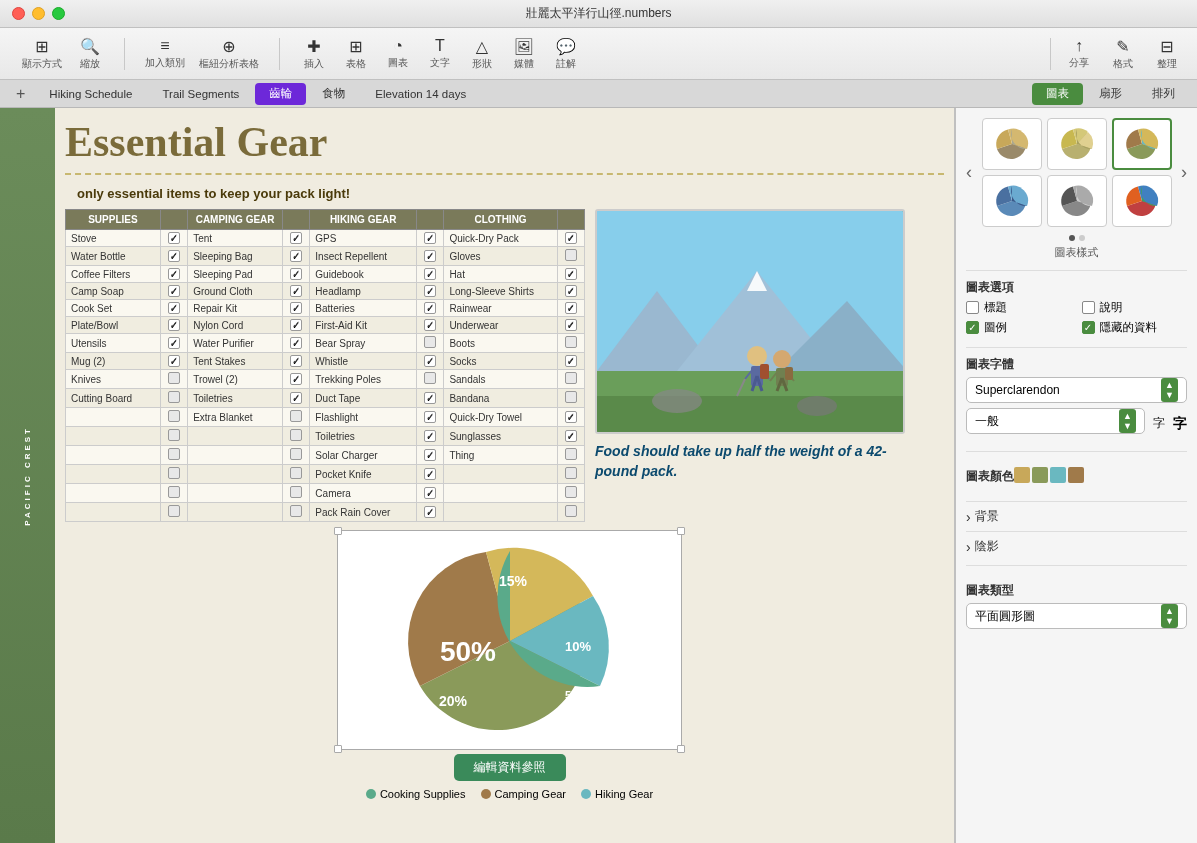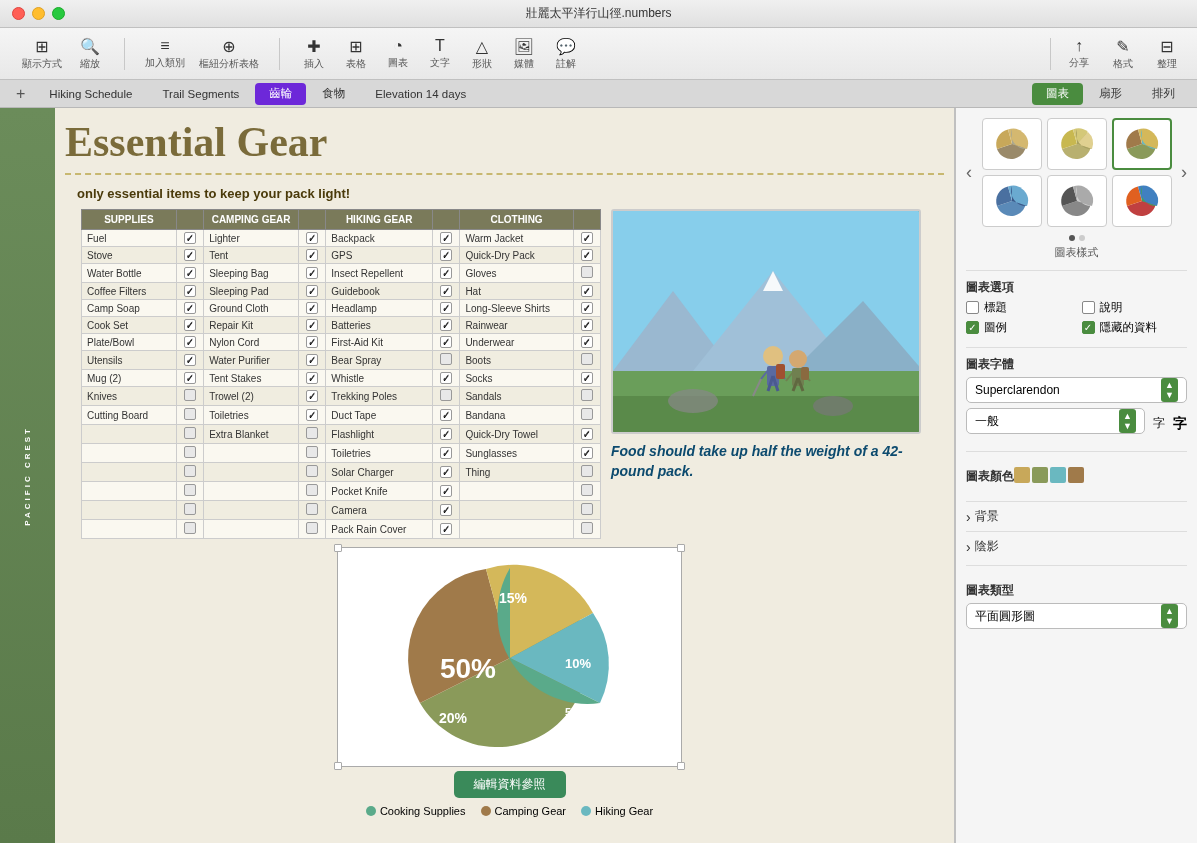--- a/index.html
+++ b/index.html
@@ -78,21 +78,21 @@
       font-size: 42px; font-weight: bold; color: #7a6b3a;
       padding: 10px 0 5px 10px; font-family: Georgia, serif;
     }
 
     .subtitle {
       font-size: 13px; font-weight: bold; color: #4a3a0a;
       padding: 5px 10px 8px 22px;
     }
 
     
-    .table-photo-row { display: flex; gap: 10px; padding: 0 0 0 26px; }
+    .table-photo-row { display: flex; gap: 10px; padding: 0 0 0 10px; }
 
     .gear-table { flex: 0 0 520px; }
 
     
     .gear-table table {
       border-collapse: collapse; width: 100%; font-size: 10.5px;
     }
     .gear-table th {
       background: #7a7a5a; color: white; padding: 4px 6px;
       text-align: center; font-size: 10px; font-weight: bold;
@@ -284,30 +284,20 @@
                 <th style="width:16px"></th>
                 <th style="width:80px">CAMPING GEAR</th>
                 <th style="width:16px"></th>
                 <th style="width:90px">HIKING GEAR</th>
                 <th style="width:16px"></th>
                 <th style="width:85px">CLOTHING</th>
                 <th style="width:16px"></th>
               </tr>
             </thead>
             <tbody id="gear-table-body">
-            <tr>
-                  <td class="label">Fuel</td>
-                  <td><span class="checkbox checked">✓</span></td>
-                  <td class="label">Lighter</td>
-                  <td><span class="checkbox checked">✓</span></td>
-                  <td class="label">Backpack</td>
-                  <td><span class="checkbox checked">✓</span></td>
-                  <td class="label">Warm Jacket</td>
-                  <td><span class="checkbox checked">✓</span></td>
-                </tr>
                 <tr>
                   <td class="label">Stove</td>
                   <td><span class="checkbox checked">✓</span></td>
                   <td class="label">Tent</td>
                   <td><span class="checkbox checked">✓</span></td>
                   <td class="label">GPS</td>
                   <td><span class="checkbox checked">✓</span></td>
                   <td class="label">Quick-Dry Pack</td>
                   <td><span class="checkbox checked">✓</span></td>
                 </tr>

